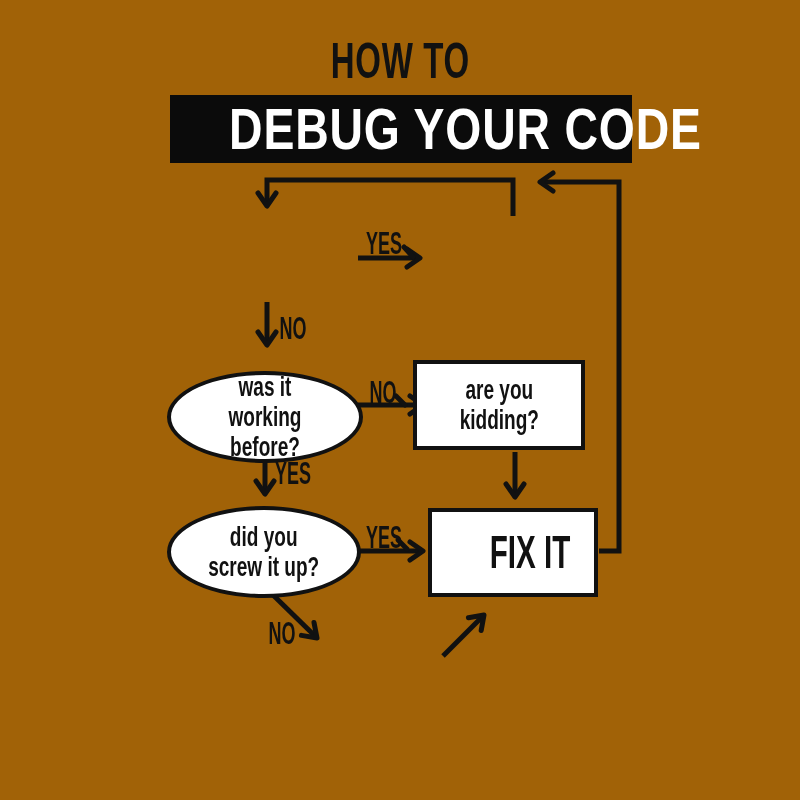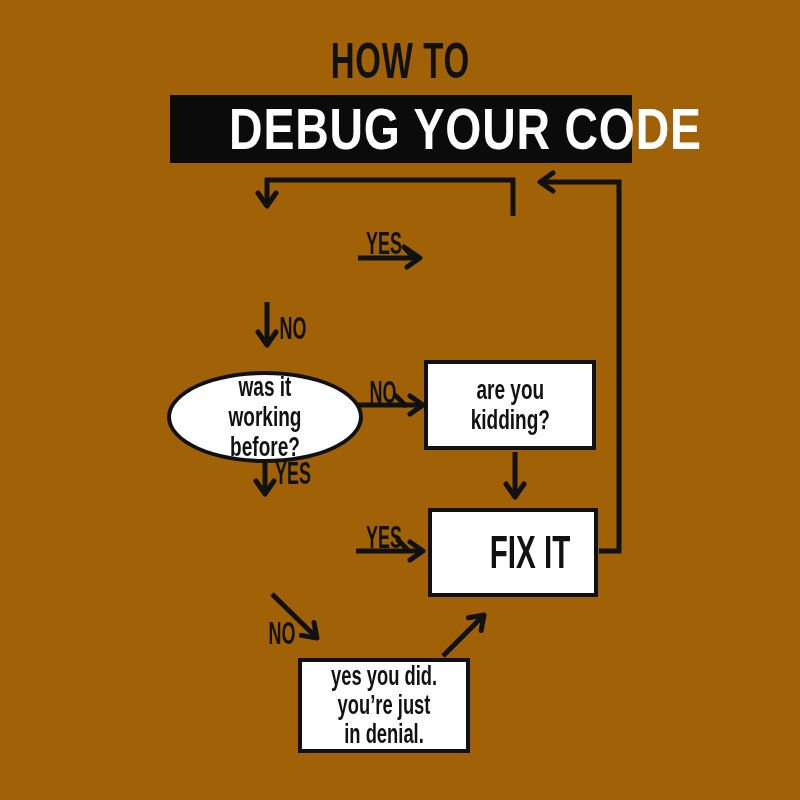--- a/index.html
+++ b/index.html
@@ -32,21 +32,21 @@
     display:block; white-space:pre-line; text-align:center; font-weight:bold;
     font-size:28px; line-height:1.07; transform:scaleX(.68); color:#111111;
   }
   .node-r1 .txt     { font-size:26px; }
   .node-denial .txt { font-size:27px; }
   .node-fix .txt    { font-size:47px; transform:scaleX(.63); }
 
   .node-q1     { left:168px; top:213px; width:197px; height:93px; }
   .node-r1     { left:424px; top:214px; width:180px; height:90px; }
   .node-q2     { left:167px; top:359px; width:196px; height:92px;margin-top:12px; }
-  .node-r2     { left:424px; top:360px; width:172px; height:90px; }
+  .node-r2     { left:413px; top:360px; width:172px; height:90px; }
   .node-q3     { left:167px; top:506px; width:194px; height:92px; }
   .node-fix    { left:428px; top:508px; width:170px; height:89px;justify-content:flex-end; }
   .node-denial { left:298px; top:658px; width:172px; height:95px; }
 
   .lbl {
     position:absolute; font-size:31px; font-weight:bold; color:#111111;
     transform:translateX(-50%) scaleX(.58); white-space:nowrap; line-height:1;
   }
   .lbl-yes1 { left:384px; top:228px; }
   .lbl-no1  { left:293px; top:313px; }
@@ -95,27 +95,26 @@
   </div>
 
   <div class="node ellipse node-q2">
     <span class="txt">was it working
 before?</span>
   </div>
   <div class="node node-r2">
     <span class="txt">are you
 kidding?</span>
   </div>
+  <div class="node ellipse node-q3">
+    <span class="txt">did you
+screw it up?</span>
+  </div>
   <div class="node node-fix">
     <span class="txt">FIX IT</span>
-  </div>
-  <div class="node node-denial">
-    <span class="txt">yes you did.
-you’re just
-in denial.</span>
   </div>
 
   <div class="lbl lbl-yes1">YES</div>
   <div class="lbl lbl-no1">NO</div>
   <div class="lbl lbl-no2">NO</div>
   <div class="lbl lbl-yes2">YES</div>
   <div class="lbl lbl-yes3">YES</div>
   <div class="lbl lbl-no3">NO</div>
 
 </div>

